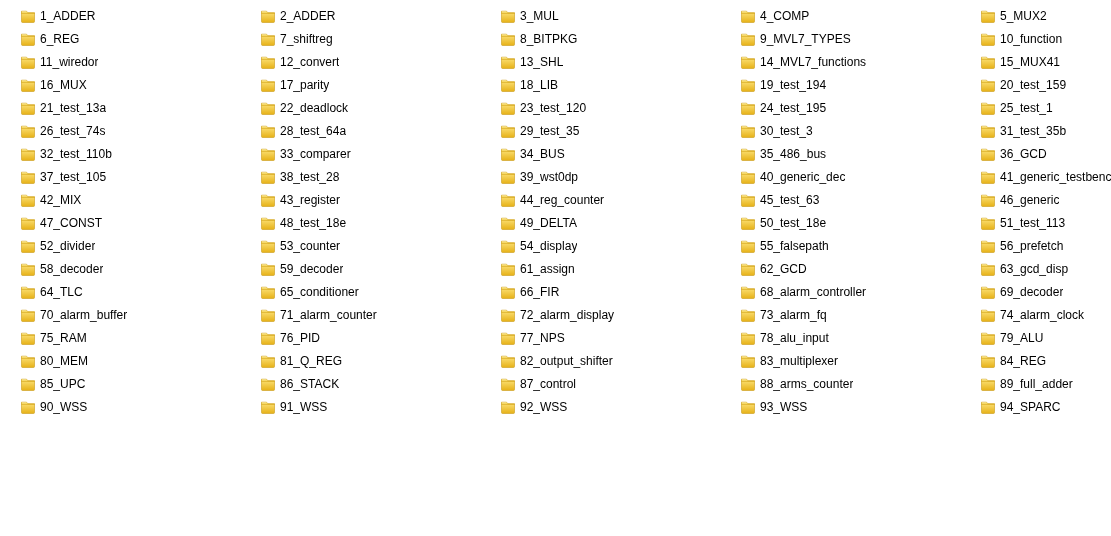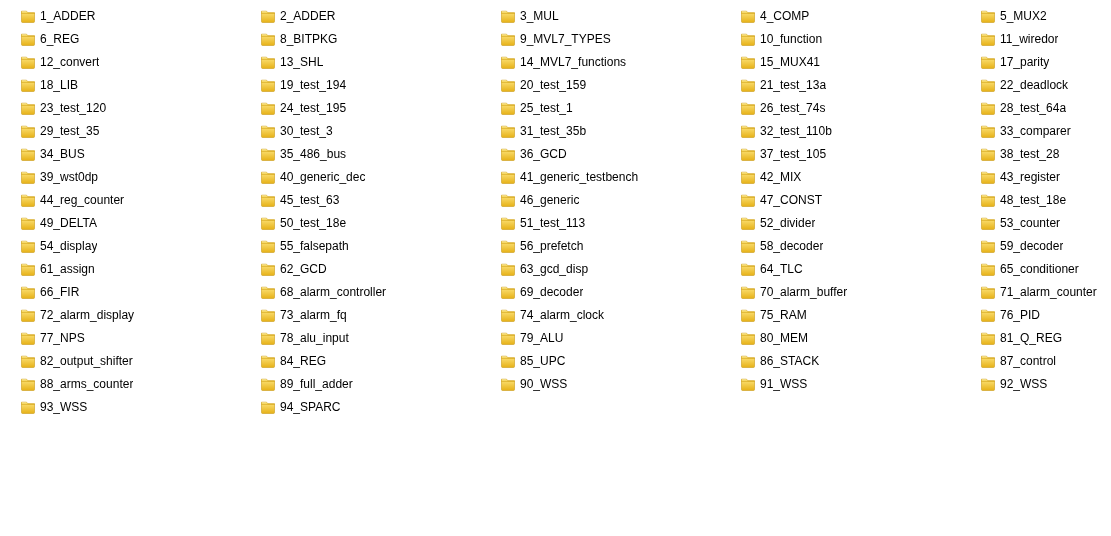--- a/index.html
+++ b/index.html
@@ -173,20 +173,39 @@
     </linearGradient>
     <linearGradient id="fg2" x1="0" y1="0" x2="0" y2="1">
       <stop offset="0" stop-color="#fde37a"></stop>
       <stop offset="1" stop-color="#e6b117"></stop>
     </linearGradient>
   </defs>
   <path d="M1.5 3.5 h5 l1.2 1.5 H14.5 v8.5 a1 1 0 0 1 -1 1 H2.5 a1 1 0 0 1 -1 -1 z" fill="url(#fg2)" stroke="#c99a17" stroke-width="0.6"></path>
   <path d="M1.5 5.5 H14.5 v-1 H7.7 l-1.2 -1.5 H1.5 z" fill="url(#fg1)" stroke="#c99a17" stroke-width="0.4"></path>
 </svg>
       </span>
+      <span class="label">7_shiftreg</span>
+    </div>
+    <div class="item">
+      <span class="folder-icon">
+<svg viewBox="0 0 16 16" xmlns="http://www.w3.org/2000/svg">
+  <defs>
+    <linearGradient id="fg1" x1="0" y1="0" x2="0" y2="1">
+      <stop offset="0" stop-color="#fff2b3"></stop>
+      <stop offset="1" stop-color="#f0c93a"></stop>
+    </linearGradient>
+    <linearGradient id="fg2" x1="0" y1="0" x2="0" y2="1">
+      <stop offset="0" stop-color="#fde37a"></stop>
+      <stop offset="1" stop-color="#e6b117"></stop>
+    </linearGradient>
+  </defs>
+  <path d="M1.5 3.5 h5 l1.2 1.5 H14.5 v8.5 a1 1 0 0 1 -1 1 H2.5 a1 1 0 0 1 -1 -1 z" fill="url(#fg2)" stroke="#c99a17" stroke-width="0.6"></path>
+  <path d="M1.5 5.5 H14.5 v-1 H7.7 l-1.2 -1.5 H1.5 z" fill="url(#fg1)" stroke="#c99a17" stroke-width="0.4"></path>
+</svg>
+      </span>
       <span class="label">8_BITPKG</span>
     </div>
     <div class="item">
       <span class="folder-icon">
 <svg viewBox="0 0 16 16" xmlns="http://www.w3.org/2000/svg">
   <defs>
     <linearGradient id="fg1" x1="0" y1="0" x2="0" y2="1">
       <stop offset="0" stop-color="#fff2b3"></stop>
       <stop offset="1" stop-color="#f0c93a"></stop>
     </linearGradient>
@@ -325,20 +344,39 @@
     </linearGradient>
     <linearGradient id="fg2" x1="0" y1="0" x2="0" y2="1">
       <stop offset="0" stop-color="#fde37a"></stop>
       <stop offset="1" stop-color="#e6b117"></stop>
     </linearGradient>
   </defs>
   <path d="M1.5 3.5 h5 l1.2 1.5 H14.5 v8.5 a1 1 0 0 1 -1 1 H2.5 a1 1 0 0 1 -1 -1 z" fill="url(#fg2)" stroke="#c99a17" stroke-width="0.6"></path>
   <path d="M1.5 5.5 H14.5 v-1 H7.7 l-1.2 -1.5 H1.5 z" fill="url(#fg1)" stroke="#c99a17" stroke-width="0.4"></path>
 </svg>
       </span>
+      <span class="label">16_MUX</span>
+    </div>
+    <div class="item">
+      <span class="folder-icon">
+<svg viewBox="0 0 16 16" xmlns="http://www.w3.org/2000/svg">
+  <defs>
+    <linearGradient id="fg1" x1="0" y1="0" x2="0" y2="1">
+      <stop offset="0" stop-color="#fff2b3"></stop>
+      <stop offset="1" stop-color="#f0c93a"></stop>
+    </linearGradient>
+    <linearGradient id="fg2" x1="0" y1="0" x2="0" y2="1">
+      <stop offset="0" stop-color="#fde37a"></stop>
+      <stop offset="1" stop-color="#e6b117"></stop>
+    </linearGradient>
+  </defs>
+  <path d="M1.5 3.5 h5 l1.2 1.5 H14.5 v8.5 a1 1 0 0 1 -1 1 H2.5 a1 1 0 0 1 -1 -1 z" fill="url(#fg2)" stroke="#c99a17" stroke-width="0.6"></path>
+  <path d="M1.5 5.5 H14.5 v-1 H7.7 l-1.2 -1.5 H1.5 z" fill="url(#fg1)" stroke="#c99a17" stroke-width="0.4"></path>
+</svg>
+      </span>
       <span class="label">17_parity</span>
     </div>
     <div class="item">
       <span class="folder-icon">
 <svg viewBox="0 0 16 16" xmlns="http://www.w3.org/2000/svg">
   <defs>
     <linearGradient id="fg1" x1="0" y1="0" x2="0" y2="1">
       <stop offset="0" stop-color="#fff2b3"></stop>
       <stop offset="1" stop-color="#f0c93a"></stop>
     </linearGradient>
@@ -1485,20 +1523,39 @@
     <linearGradient id="fg2" x1="0" y1="0" x2="0" y2="1">
       <stop offset="0" stop-color="#fde37a"></stop>
       <stop offset="1" stop-color="#e6b117"></stop>
     </linearGradient>
   </defs>
   <path d="M1.5 3.5 h5 l1.2 1.5 H14.5 v8.5 a1 1 0 0 1 -1 1 H2.5 a1 1 0 0 1 -1 -1 z" fill="url(#fg2)" stroke="#c99a17" stroke-width="0.6"></path>
   <path d="M1.5 5.5 H14.5 v-1 H7.7 l-1.2 -1.5 H1.5 z" fill="url(#fg1)" stroke="#c99a17" stroke-width="0.4"></path>
 </svg>
       </span>
       <span class="label">82_output_shifter</span>
+    </div>
+    <div class="item">
+      <span class="folder-icon">
+<svg viewBox="0 0 16 16" xmlns="http://www.w3.org/2000/svg">
+  <defs>
+    <linearGradient id="fg1" x1="0" y1="0" x2="0" y2="1">
+      <stop offset="0" stop-color="#fff2b3"></stop>
+      <stop offset="1" stop-color="#f0c93a"></stop>
+    </linearGradient>
+    <linearGradient id="fg2" x1="0" y1="0" x2="0" y2="1">
+      <stop offset="0" stop-color="#fde37a"></stop>
+      <stop offset="1" stop-color="#e6b117"></stop>
+    </linearGradient>
+  </defs>
+  <path d="M1.5 3.5 h5 l1.2 1.5 H14.5 v8.5 a1 1 0 0 1 -1 1 H2.5 a1 1 0 0 1 -1 -1 z" fill="url(#fg2)" stroke="#c99a17" stroke-width="0.6"></path>
+  <path d="M1.5 5.5 H14.5 v-1 H7.7 l-1.2 -1.5 H1.5 z" fill="url(#fg1)" stroke="#c99a17" stroke-width="0.4"></path>
+</svg>
+      </span>
+      <span class="label">83_multiplexer</span>
     </div>
     <div class="item">
       <span class="folder-icon">
 <svg viewBox="0 0 16 16" xmlns="http://www.w3.org/2000/svg">
   <defs>
     <linearGradient id="fg1" x1="0" y1="0" x2="0" y2="1">
       <stop offset="0" stop-color="#fff2b3"></stop>
       <stop offset="1" stop-color="#f0c93a"></stop>
     </linearGradient>
     <linearGradient id="fg2" x1="0" y1="0" x2="0" y2="1">

